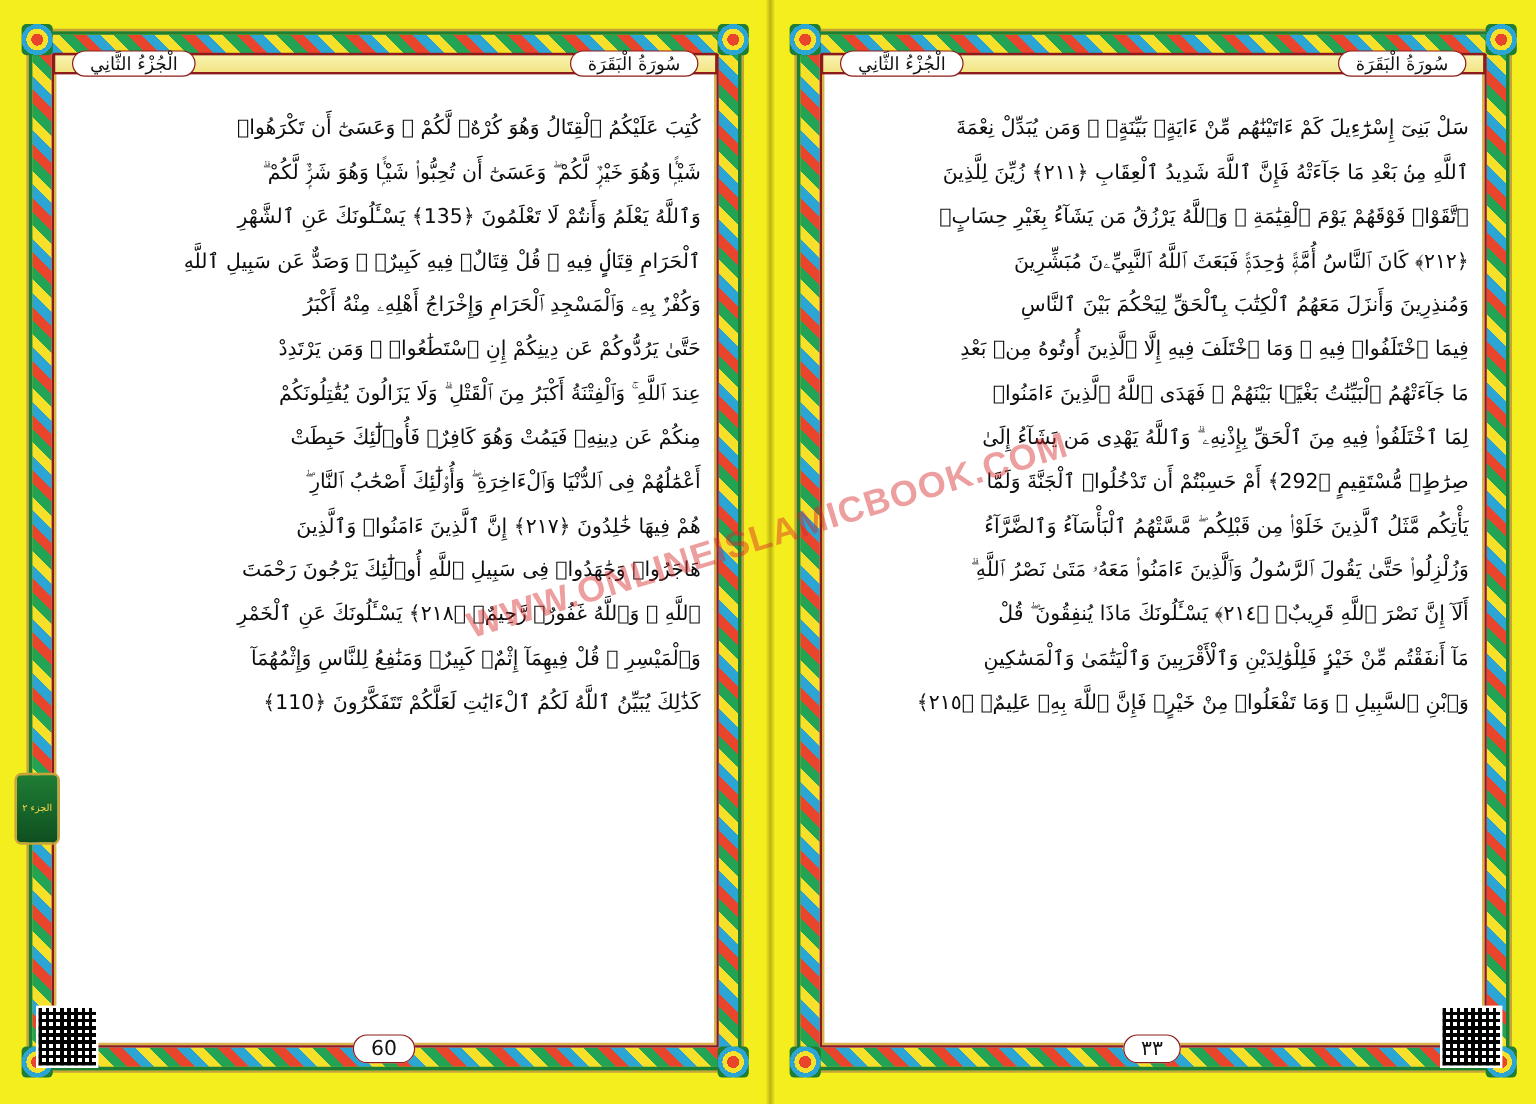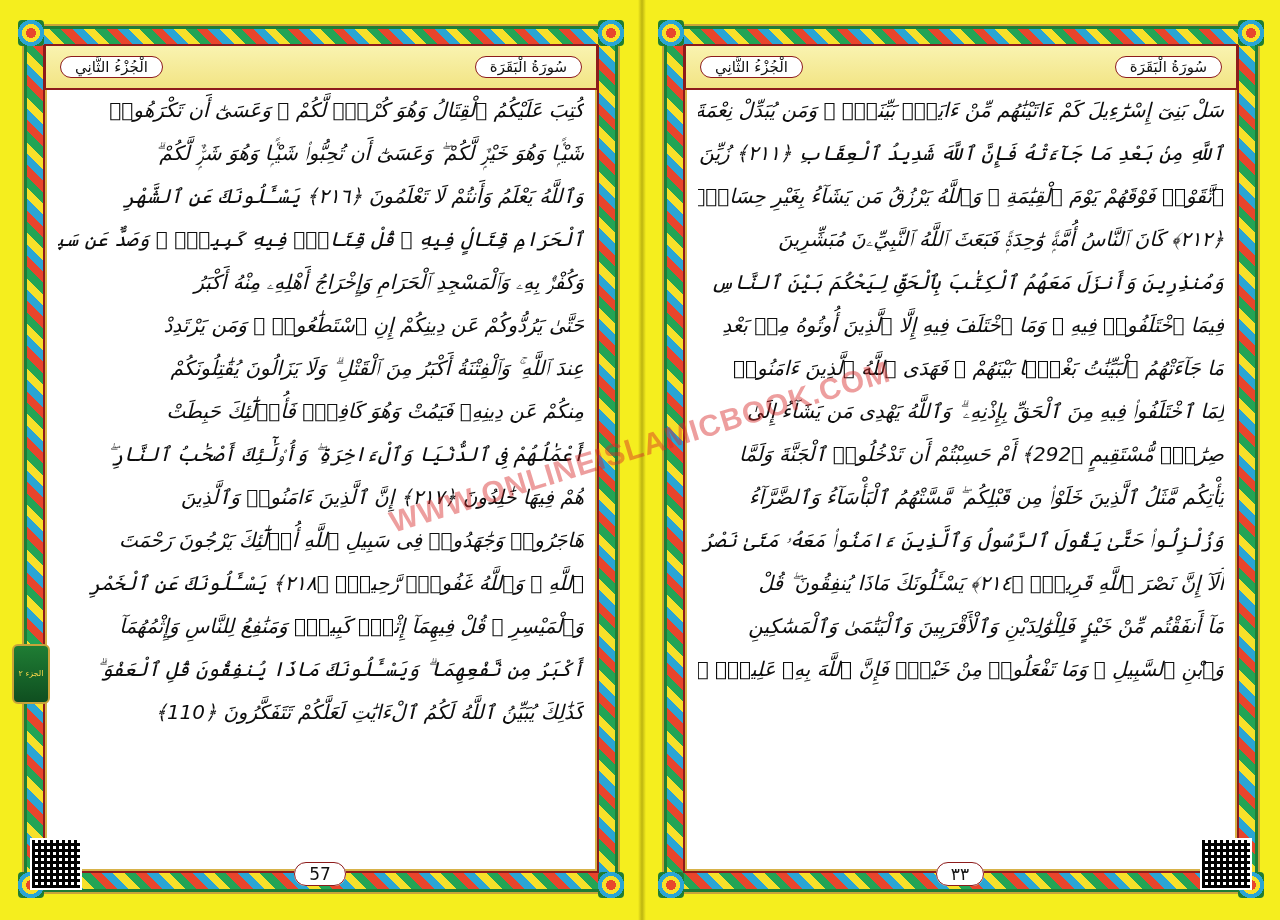--- a/index.html
+++ b/index.html
@@ -62,21 +62,21 @@
     background:linear-gradient(180deg,#1f7d34,#0f4f20);
     border:2px solid #c8a33a;
     border-radius:6px;
     display:flex;align-items:center;justify-content:center;
     color:#ffd94a;font-size:8px;line-height:1.1;text-align:center;
     z-index:4;
   }
   
   .header-band{
     position:absolute;
-    left:44px;right:42px;top:44px;height:46px;
+    left:44px;right:42px;top:44px;height:18px;
     background:linear-gradient(180deg,#f9f3b0,#f2e484);
     border:2px solid #8d1b1b;
     display:flex;align-items:center;justify-content:space-between;
     padding:0 14px;
     box-sizing:border-box;
     z-index:4;
   }
   .cartouche{
     background:#fff;
     border:1.5px solid #8d1b1b;
@@ -86,25 +86,24 @@
     color:#111;
     direction:rtl;
     font-family:"DejaVu Sans", sans-serif;
   }
   .text-area{
     position:absolute;
     left:58px;right:56px;top:90px;bottom:86px;
     direction:rtl;
     text-align:justify;
     color:#0d0d0d;
-    font-size:20px;
+    font-size:17px;
     line-height:2.05;
     overflow:hidden;
     z-index:4;
-    font-style:italic;
   }
   .line{
     display:block;
     white-space:nowrap;
     text-align:justify;
     margin-bottom:2px;
   }
   .page-num{
     position:absolute;
     left:0;right:0;bottom:36px;
@@ -164,37 +163,36 @@
     <div class="header-band">
       <div class="cartouche">الْجُزْءُ الثَّانِي</div>
       <div class="cartouche">سُورَةُ الْبَقَرَة</div>
     </div>
 
     <div class="side-medal">الجزء ٢</div>
 
     <div class="text-area">
       <span class="line">كُتِبَ عَلَيْكُمُ ٱلْقِتَالُ وَهُوَ كُرْهٌۭ لَّكُمْ ۖ وَعَسَىٰٓ أَن تَكْرَهُوا۟</span>
       <span class="line">شَيْـًۭٔا وَهُوَ خَيْرٌۭ لَّكُمْ ۖ وَعَسَىٰٓ أَن تُحِبُّوا۟ شَيْـًۭٔا وَهُوَ شَرٌّۭ لَّكُمْ ۗ</span>
-      <span class="line">وَٱللَّهُ يَعْلَمُ وَأَنتُمْ لَا تَعْلَمُونَ ﴿٢١٦﴾ يَسْـَٔلُونَكَ عَنِ ٱلشَّهْرِ</span>
+      <span class="line">وَٱللَّهُ يَعْلَمُ وَأَنتُمْ لَا تَعْلَمُونَ ﴿135﴾ يَسْـَٔلُونَكَ عَنِ ٱلشَّهْرِ</span>
       <span class="line">ٱلْحَرَامِ قِتَالٍۢ فِيهِ ۖ قُلْ قِتَالٌۭ فِيهِ كَبِيرٌۭ ۖ وَصَدٌّ عَن سَبِيلِ ٱللَّهِ</span>
       <span class="line">وَكُفْرٌۢ بِهِۦ وَٱلْمَسْجِدِ ٱلْحَرَامِ وَإِخْرَاجُ أَهْلِهِۦ مِنْهُ أَكْبَرُ</span>
       <span class="line">حَتَّىٰ يَرُدُّوكُمْ عَن دِينِكُمْ إِنِ ٱسْتَطَٰعُوا۟ ۚ وَمَن يَرْتَدِدْ</span>
       <span class="line">عِندَ ٱللَّهِ ۚ وَٱلْفِتْنَةُ أَكْبَرُ مِنَ ٱلْقَتْلِ ۗ وَلَا يَزَالُونَ يُقَٰتِلُونَكُمْ</span>
       <span class="line">مِنكُمْ عَن دِينِهِۦ فَيَمُتْ وَهُوَ كَافِرٌۭ فَأُو۟لَٰٓئِكَ حَبِطَتْ</span>
       <span class="line">أَعْمَٰلُهُمْ فِى ٱلدُّنْيَا وَٱلْءَاخِرَةِ ۖ وَأُو۟لَٰٓئِكَ أَصْحَٰبُ ٱلنَّارِ ۖ</span>
       <span class="line">هُمْ فِيهَا خَٰلِدُونَ ﴿٢١٧﴾ إِنَّ ٱلَّذِينَ ءَامَنُوا۟ وَٱلَّذِينَ</span>
       <span class="line">هَاجَرُوا۟ وَجَٰهَدُوا۟ فِى سَبِيلِ ٱللَّهِ أُو۟لَٰٓئِكَ يَرْجُونَ رَحْمَتَ</span>
       <span class="line">ٱللَّهِ ۚ وَٱللَّهُ غَفُورٌۭ رَّحِيمٌۭ ﴿٢١٨﴾ يَسْـَٔلُونَكَ عَنِ ٱلْخَمْرِ</span>
       <span class="line">وَٱلْمَيْسِرِ ۖ قُلْ فِيهِمَآ إِثْمٌۭ كَبِيرٌۭ وَمَنَٰفِعُ لِلنَّاسِ وَإِثْمُهُمَآ</span>
-      <span class="line">أَكْبَرُ مِن نَّفْعِهِمَا ۗ وَيَسْـَٔلُونَكَ مَاذَا يُنفِقُونَ قُلِ ٱلْعَفْوَ ۗ</span>
       <span class="line">كَذَٰلِكَ يُبَيِّنُ ٱللَّهُ لَكُمُ ٱلْءَايَٰتِ لَعَلَّكُمْ تَتَفَكَّرُونَ ﴿110﴾</span>
     </div>
 
     <div class="page-num">
-      <span>57</span>
+      <span>60</span>
     </div>
     <div class="qr qr-left"></div>
   </div>
 
   <div class="page page-right">
     <div class="frame">
       <div class="frame-inner"></div>
     </div>
     <div class="rosette r-tl"></div>
     <div class="rosette r-tr"></div>

